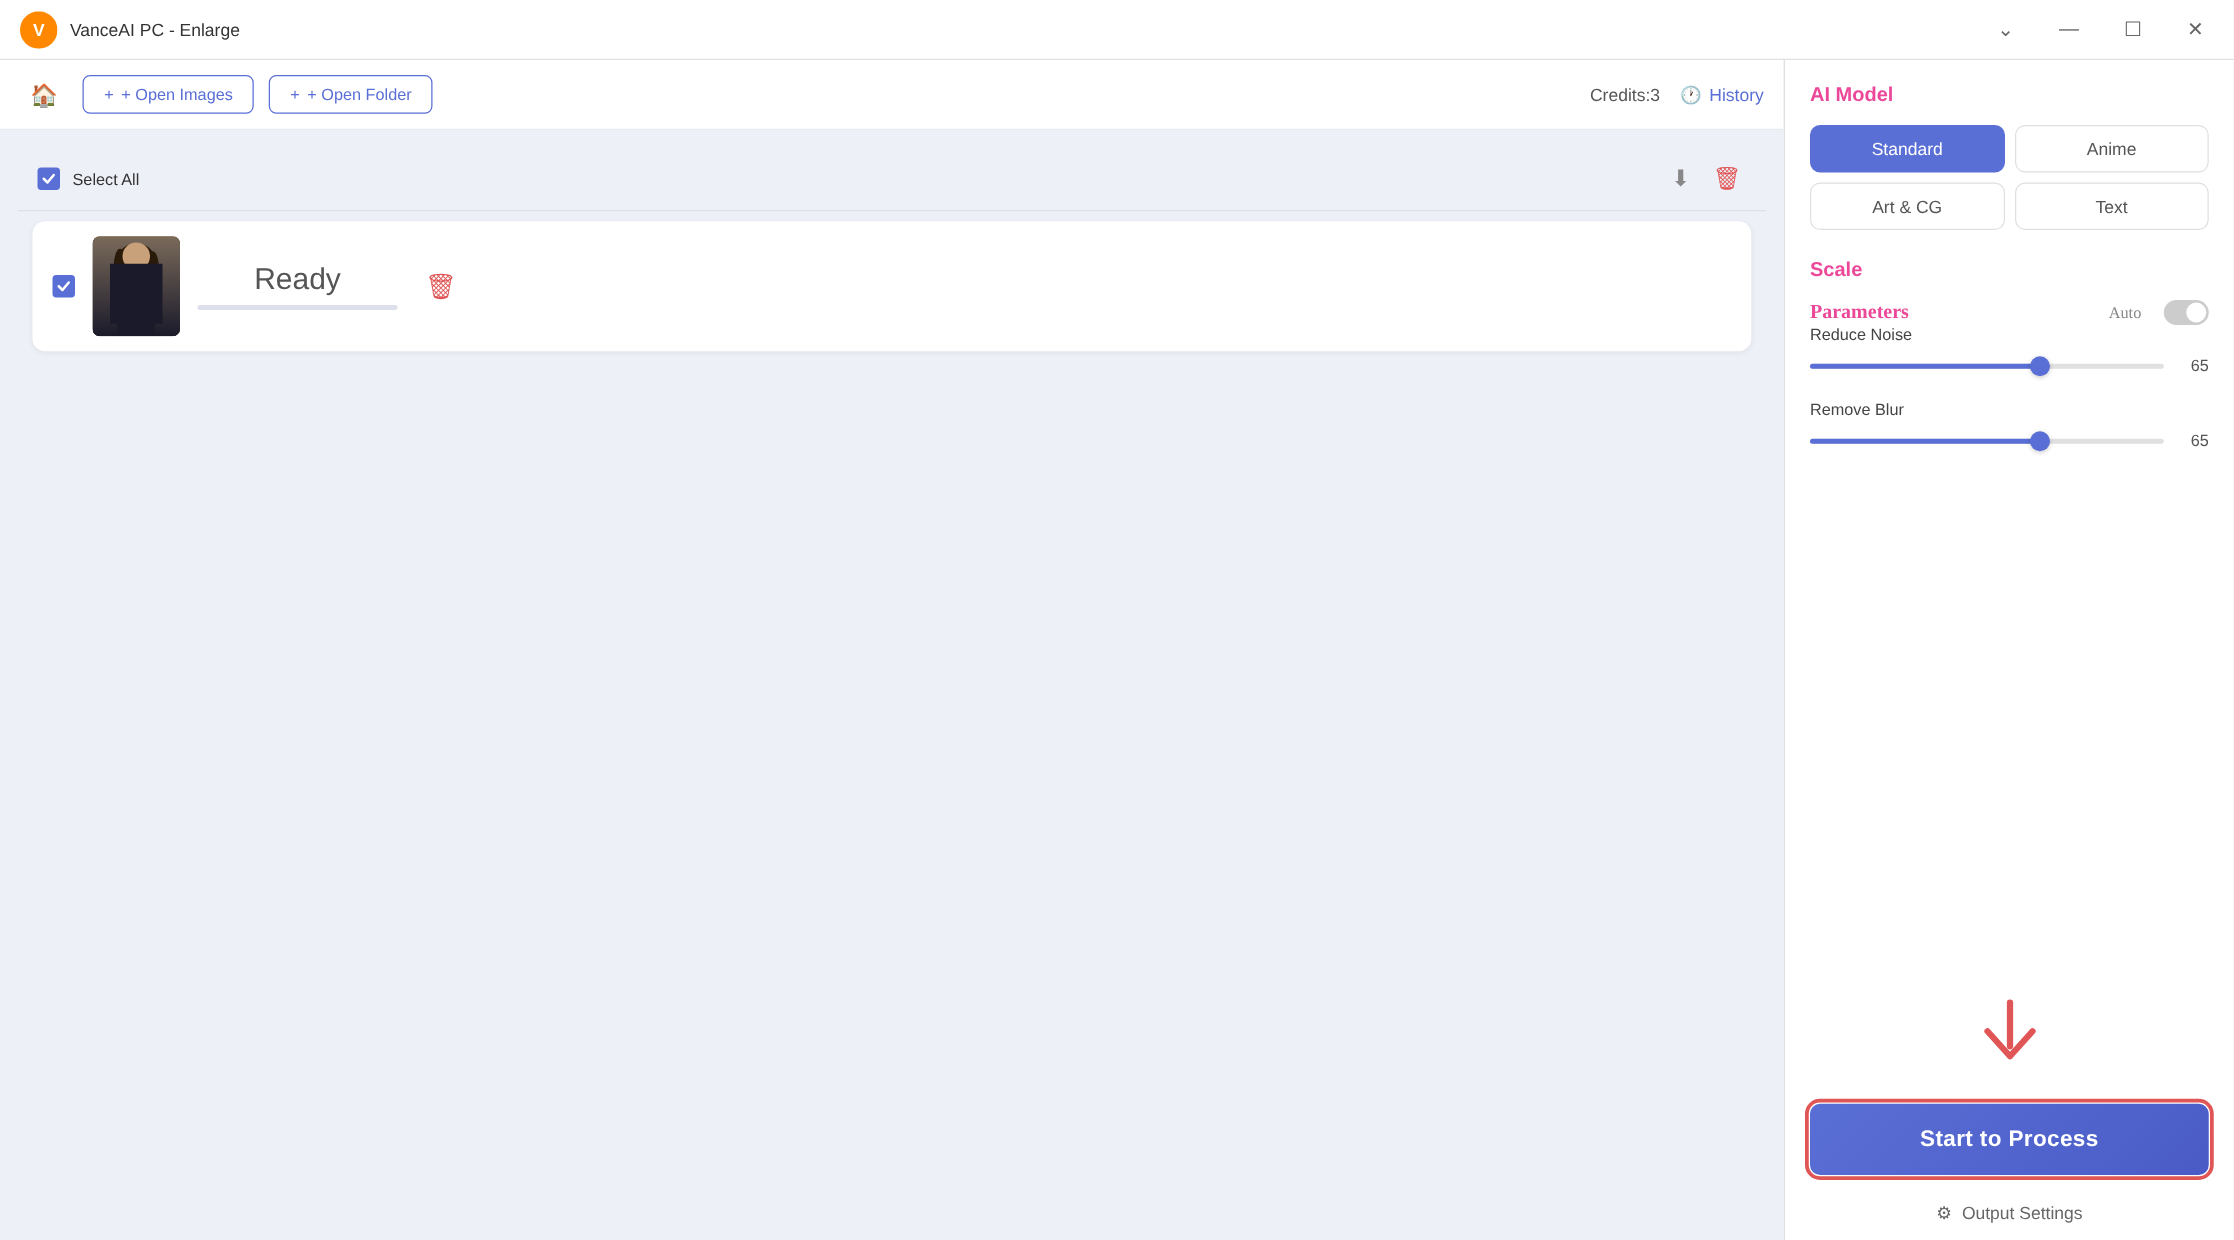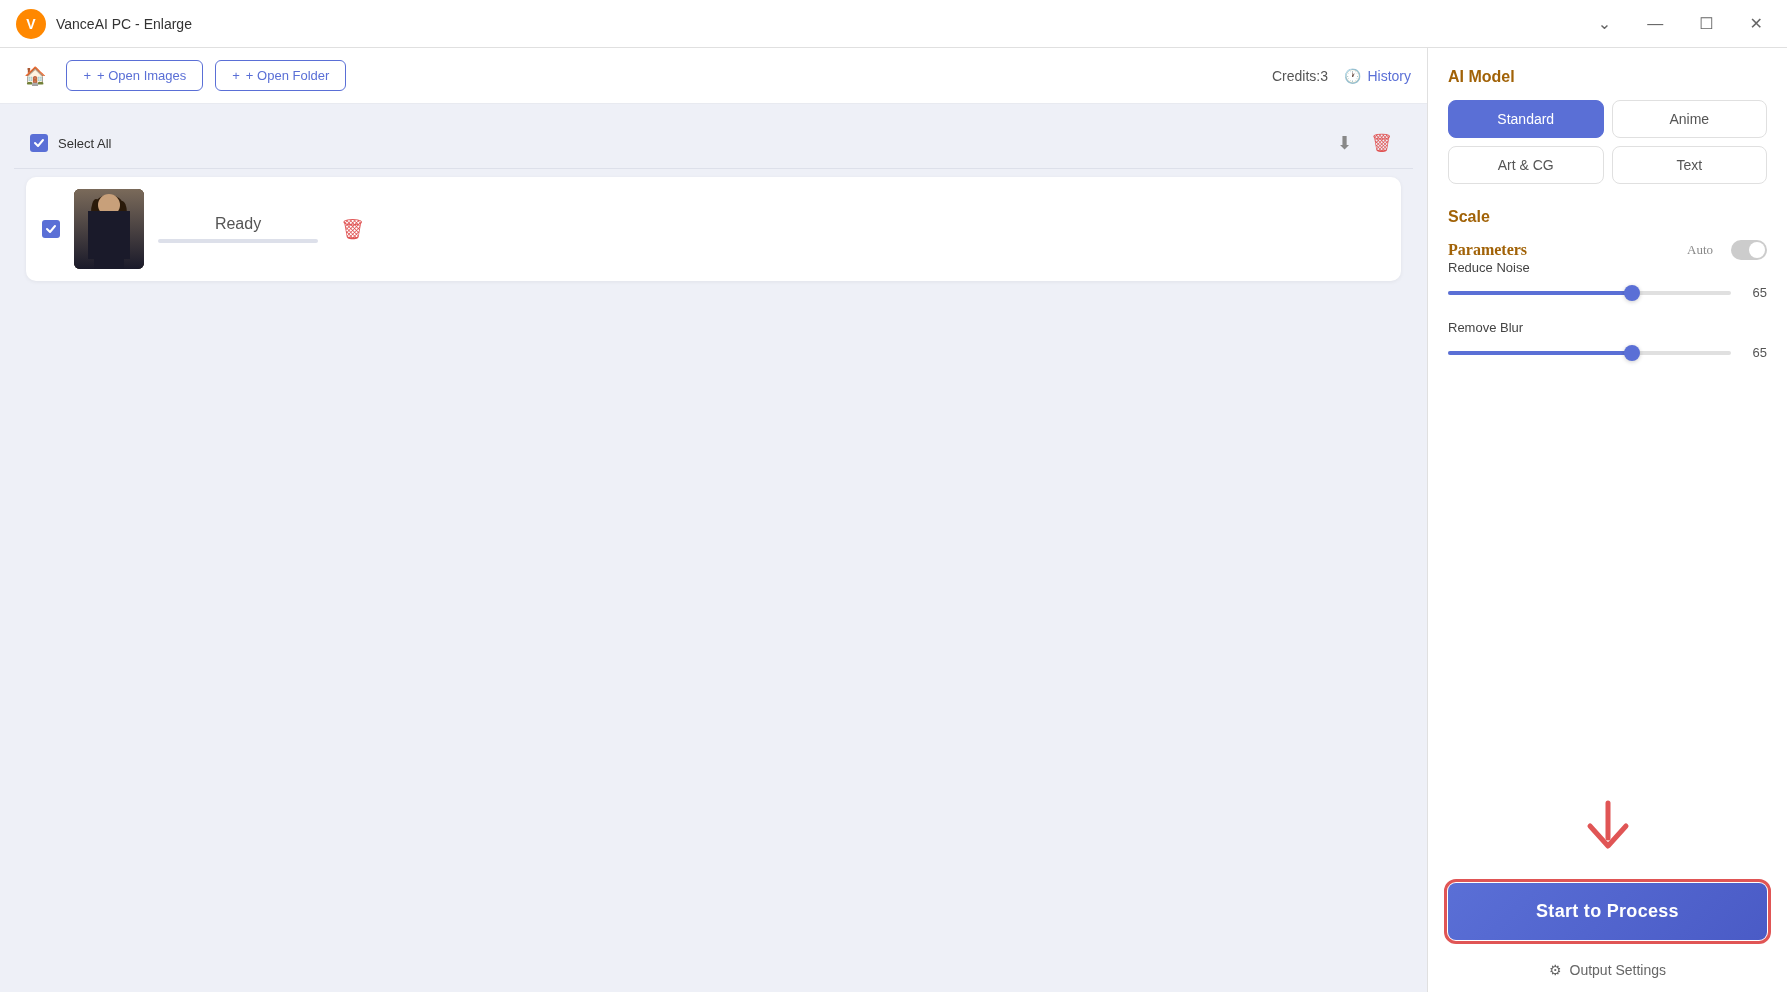--- a/index.html
+++ b/index.html
@@ -232,21 +232,21 @@
     }
     .file-meta {
       font-size: 12px;
       color: #888;
     }
     .file-status {
       text-align: center;
       min-width: 160px;
     }
     .status-text {
-      font-size: 16px;
+      font-size: 24px;
       font-weight: 500;
       color: #555;
       display: block;
     }
     .status-bar {
       height: 4px;
       background: #dde0ea;
       border-radius: 2px;
       margin-top: 6px;
       width: 160px;
@@ -267,21 +267,21 @@
       border-left: 1px solid #e0e0e0;
       display: flex;
       flex-direction: column;
       padding: 20px 20px 0 20px;
       flex-shrink: 0;
     }
 
     .section-title {
       font-size: 16px;
       font-weight: 700;
-      color: #a16207;
+      color: #ec4899;
       margin-bottom: 14px;
     }
 
     
     .model-grid {
       display: grid;
       grid-template-columns: 1fr 1fr;
       gap: 8px;
       margin-bottom: 24px;
     }

